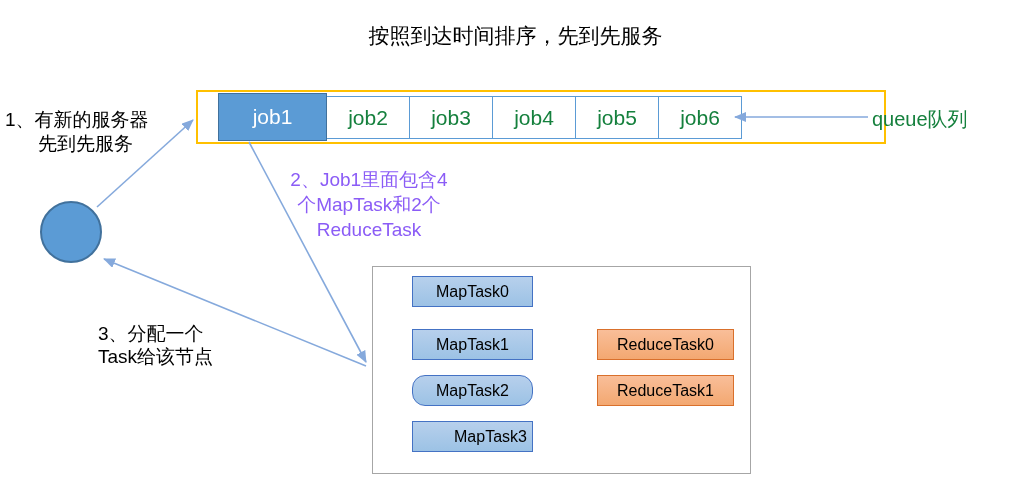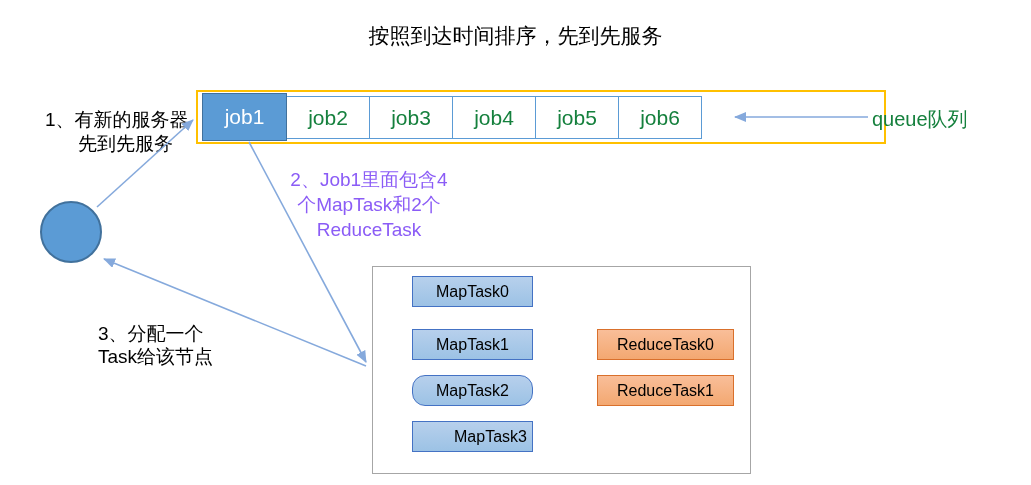--- a/index.html
+++ b/index.html
@@ -38,43 +38,42 @@
     width: 84px; height: 43px;
     margin-top: 3px;
     margin-left: -1px;
     border: 1px solid #5B9BD5;
     background: #ffffff;
     display: flex; align-items: center; justify-content: center;
     font-size: 21px;
     color: #15803d;
   }
   .job.active {
-    width: 85px; height: 48px;
+    width: 109px; height: 48px;
     margin-top: 0;
-    margin-left: 0;
+    margin-left: 16px;
     background: #5B9BD5;
     border: 1px solid #41719C;
     color: #ffffff;
     z-index: 2;
   }
   .queue-label {
     position: absolute;
     left: 844px; top: 106px;
     font-size: 20px;
     color: #15803d;
     margin-left: 28px;
   }
   
   .step1 {
     position: absolute;
     left: 5px; top: 108px;
     font-size: 19px;
     line-height: 24px;
     color: #000;
-    margin-left: 40px;
   }
   .step1 .line2 { margin-left: 33px; }
   .step2 {
     position: absolute;
     left: 253px; top: 167px;
     width: 232px;
     text-align: center;
     font-size: 19px;
     line-height: 25px;
     color: #8b5cf6;

